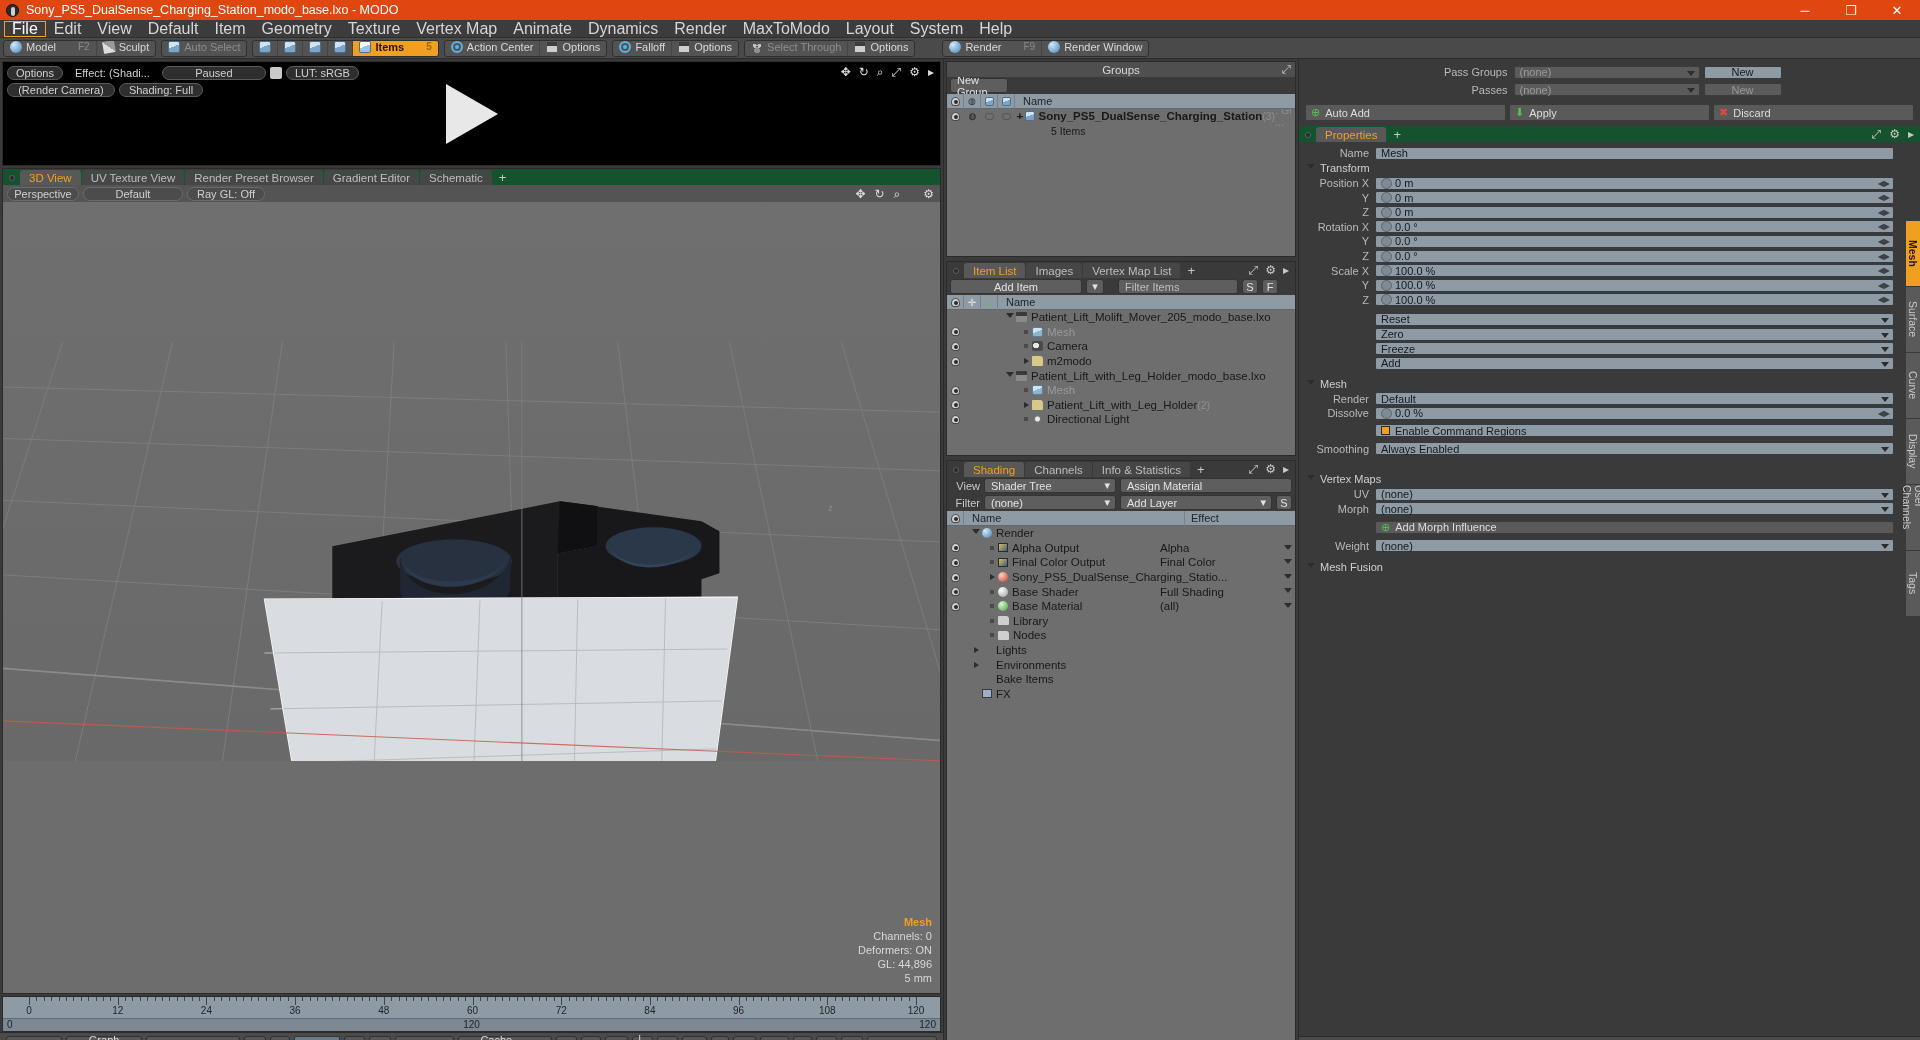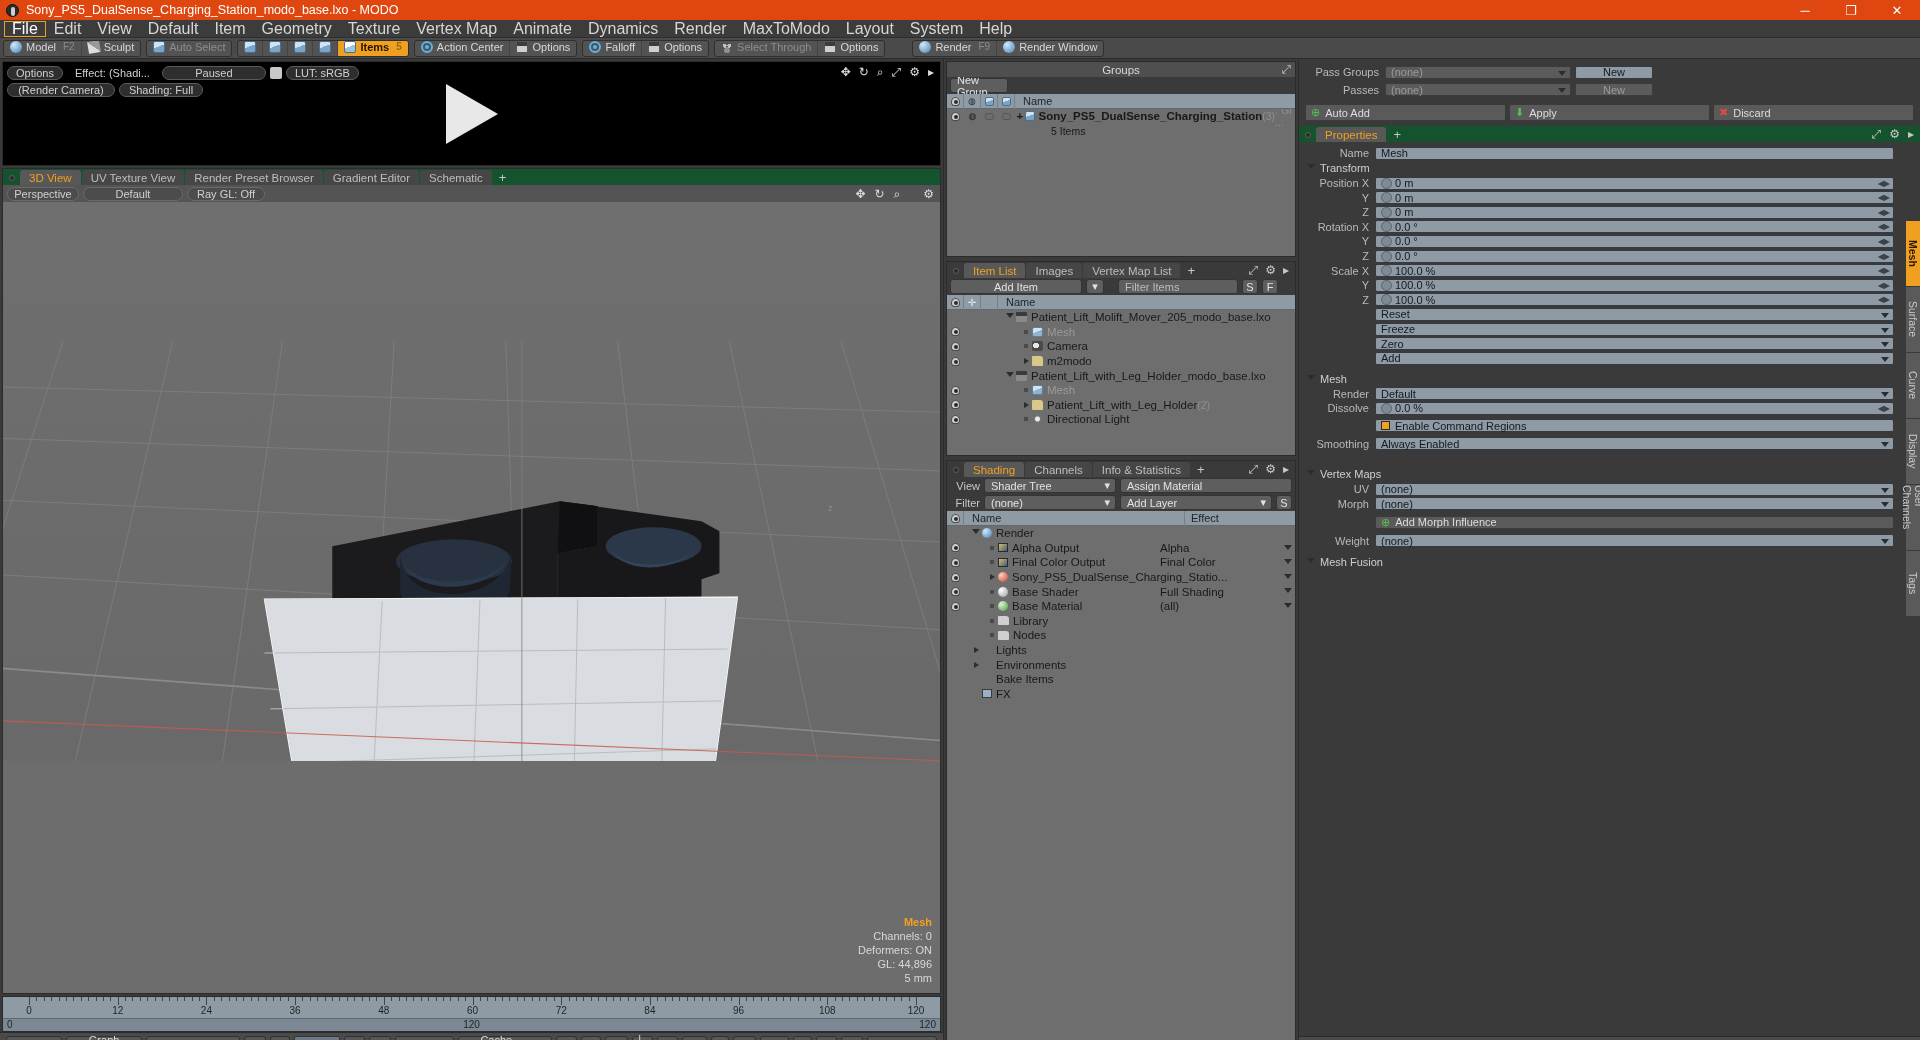--- a/index.html
+++ b/index.html
@@ -22,21 +22,21 @@
   .menubar{height:18px;background:#3c3c3c;display:flex;align-items:center;padding-left:4px;border-bottom:1px solid #2e2e2e;}
   .menu{padding:1px 8px;font-size:16px;color:#d6d6d6;line-height:14px;}
   .menu.active{background:#3c3c3c;border:1px solid #f0a020;color:#fff;padding:0 7px;}
   
   .modebar{height:21px;background:#4a4a4a;display:flex;align-items:center;gap:0px;padding:0 3px;border-bottom:1px solid #2b2b2b;}
   .grp{display:flex;align-items:center;background:#535353;border:1px solid #2f2f2f;border-radius:3px;height:17px;margin-right:5px;overflow:hidden;}
   .btn{display:flex;align-items:flex-start;gap:4px;padding:0 6px;height:15px;font-size:11px;color:#d8d8d8;border-right:1px solid #444;}
   .btn:last-child{border-right:none;}
   .btn.on{background:#f0a020;color:#241400;font-weight:bold;}
   .btn.dim{color:#8d8d8d;}
-  .btn .k{color:#8a8a8a;font-size:10px;margin-left:3px;}
+  .btn .k{color:#8a8a8a;font-size:10px;margin-left:18px;}
   .btn.on .k{color:#9a6a10;}
   .ic{width:12px;height:12px;display:inline-block;position:relative;flex:0 0 auto;}
   .ic-cube{background:linear-gradient(160deg,#cfe3f2 0 45%,#7ba4c7 45% 100%);border:1px solid #4d6e8c;border-radius:2px;}
   .ic-cube.on{background:linear-gradient(160deg,#fff 0 45%,#9cc3e0 45% 100%);}
   .ic-sph{border-radius:50%;background:radial-gradient(circle at 32% 30%,#cfe9ff,#4a7fae);}
   .ic-pen{background:linear-gradient(45deg,#ddd 50%,#999 50%);transform:rotate(-10deg);border-radius:1px;}
   .ic-tgt{border-radius:50%;border:2px solid #5ab4e6;}
   .ic-tgt::after{content:"";position:absolute;inset:2px;border-radius:50%;background:#5ab4e6;}
   .ic-sq{background:#cfcfcf;border:1px solid #555;border-radius:1px;}
   .ic-sq::after{content:"";position:absolute;left:0;top:0;right:0;height:4px;background:#3c3c3c;}
@@ -86,21 +86,21 @@
   .hcell{border-right:1px solid #74808a;height:15px;display:flex;align-items:center;justify-content:center;}
   .list{flex:1;background:#6e6e6e;overflow:hidden;position:relative;}
   .row{height:14.6px;display:flex;align-items:center;font-size:11.5px;color:#17191b;}
   .eye{width:9px;height:9px;border-radius:50% 50% 50% 50%/60% 60% 40% 40%;background:#cfcfcf;border:1px solid #4a4a4a;position:relative;}
   .eye::after{content:"";position:absolute;left:2px;top:2px;width:4px;height:4px;border-radius:50%;background:#2b2b2b;}
   .gut{width:14px;display:flex;align-items:center;justify-content:center;flex:0 0 auto;}
   .tri{width:0;height:0;border-left:5px solid #2a2d30;border-top:3.5px solid transparent;border-bottom:3.5px solid transparent;}
   .tri.down{border-left:4px solid transparent;border-right:4px solid transparent;border-top:5px solid #2a2d30;}
   .fx-dd{position:absolute;right:3px;top:4px;width:0;height:0;border-left:4px solid transparent;border-right:4px solid transparent;border-top:5px solid #2a2d30;}
   
-  .prow{display:flex;align-items:center;height:14.6px;padding-right:4px;}
+  .prow{display:flex;align-items:center;height:14.6px;padding-right:4px;justify-content:center;}
   .plab{width:72px;text-align:right;padding-right:6px;font-size:11px;color:#b9b9b9;}
   .pval{flex:1;background:#8e9aa4;border:1px solid #343a3f;border-radius:2px;height:13px;display:flex;align-items:center;padding:0 5px;font-size:11px;color:#141a1e;position:relative;}
   .pval.dim{background:#5b5b5b;color:#9a9a9a;border-color:#3c3c3c;}
   .pdd{width:0;height:0;border-left:4px solid transparent;border-right:4px solid transparent;border-top:5px solid #2a2d30;position:absolute;right:4px;top:4px;}
   .knob{width:11px;height:11px;border-radius:50%;border:1px solid #5d6569;background:#7e8a94;margin-right:3px;flex:0 0 auto;}
   .sect{display:flex;align-items:center;gap:5px;height:15px;font-size:11px;color:#cfcfcf;padding-left:4px;}
   .vtabs{position:absolute;right:0;top:0;width:14px;}
   .vtab{width:14px;height:66px;background:#5a5a5a;color:#c9c9c9;font-size:10.5px;writing-mode:vertical-rl;display:flex;align-items:center;justify-content:center;border-bottom:1px solid #3a3a3a;}
   .vtab.on{background:#f0a020;color:#2a1800;font-weight:bold;}
   .cmdbar{height:22px;background:#4a4a4a;display:flex;align-items:center;gap:5px;padding:0 5px;border-top:1px solid #2b2b2b;}
@@ -1025,39 +1025,39 @@
           </div>
           <div class="prow">
             <span class="plab">Z</span>
             <span class="pval">
               <span class="knob"></span>
               <span>100.0 %</span>
               <span style="position: absolute; right: 3px; font-size: 8px; color: rgb(58, 64, 70);">◀▶</span>
             </span>
           </div>
         </div>
-      <div id="actionrows" style="">
+      <div id="actionrows" style="margin-top:5px;">
           <div class="prow">
             <span class="plab"></span>
             <span class="pval">
               <span>Reset</span>
               <span class="pdd"></span>
             </span>
           </div>
           <div class="prow">
             <span class="plab"></span>
             <span class="pval">
+              <span>Zero</span>
+              <span class="pdd"></span>
+            </span>
+          </div>
+          <div class="prow">
+            <span class="plab"></span>
+            <span class="pval">
               <span>Freeze</span>
-              <span class="pdd"></span>
-            </span>
-          </div>
-          <div class="prow">
-            <span class="plab"></span>
-            <span class="pval">
-              <span>Zero</span>
               <span class="pdd"></span>
             </span>
           </div>
           <div class="prow">
             <span class="plab"></span>
             <span class="pval">
               <span>Add</span>
               <span class="pdd"></span>
             </span>
           </div>

